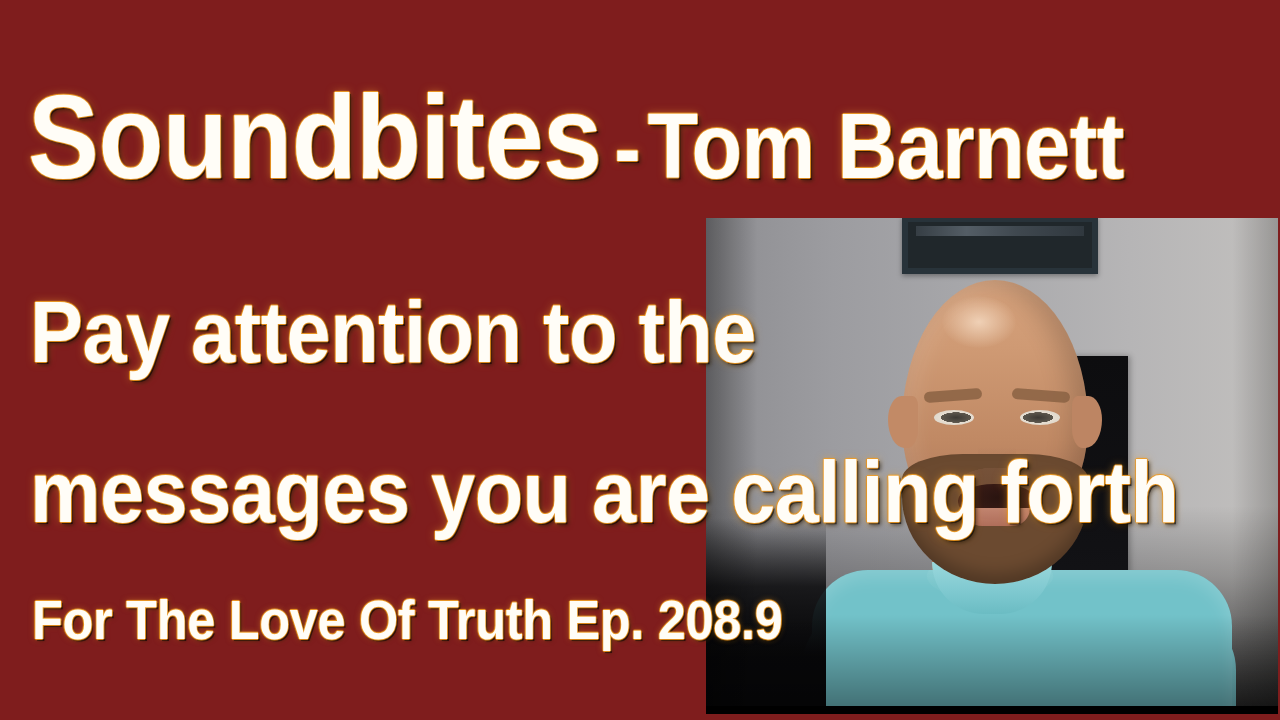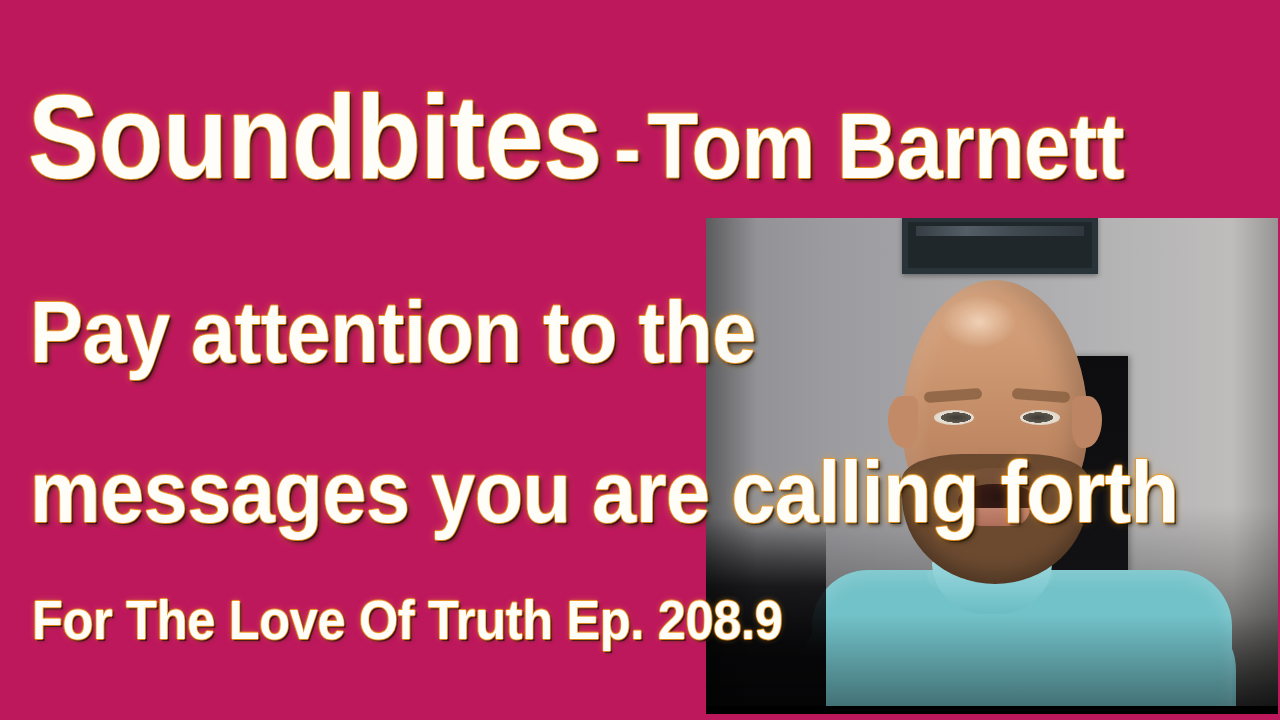--- a/index.html
+++ b/index.html
@@ -5,21 +5,21 @@
 <style>
   html,body{margin:0;padding:0;background:#000;}
   body{
     width:1280px;height:720px;overflow:hidden;
     font-family:"Liberation Sans","DejaVu Sans",sans-serif;
   }
 
   #stage{
     position:relative;
     width:1280px;height:720px;
-    background:#be185d;
+    background:#7f1d1d;
     overflow:hidden;
   }
 
   
   #video-panel{
     position:absolute;
     left:706px; top:218px;
     width:572px; height:496px;
     overflow:hidden;
     background:#0b0b0c;

